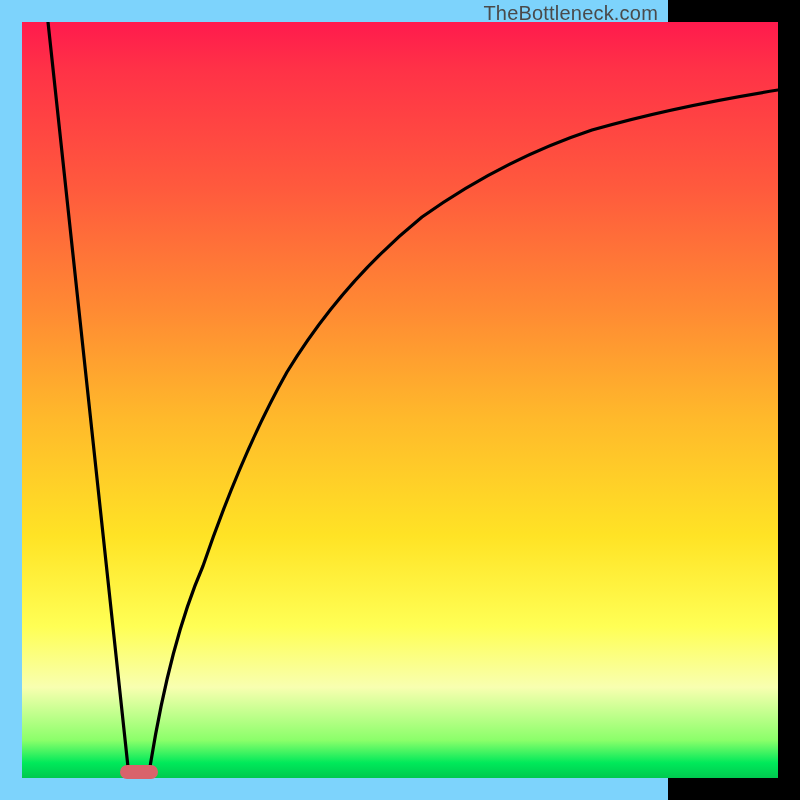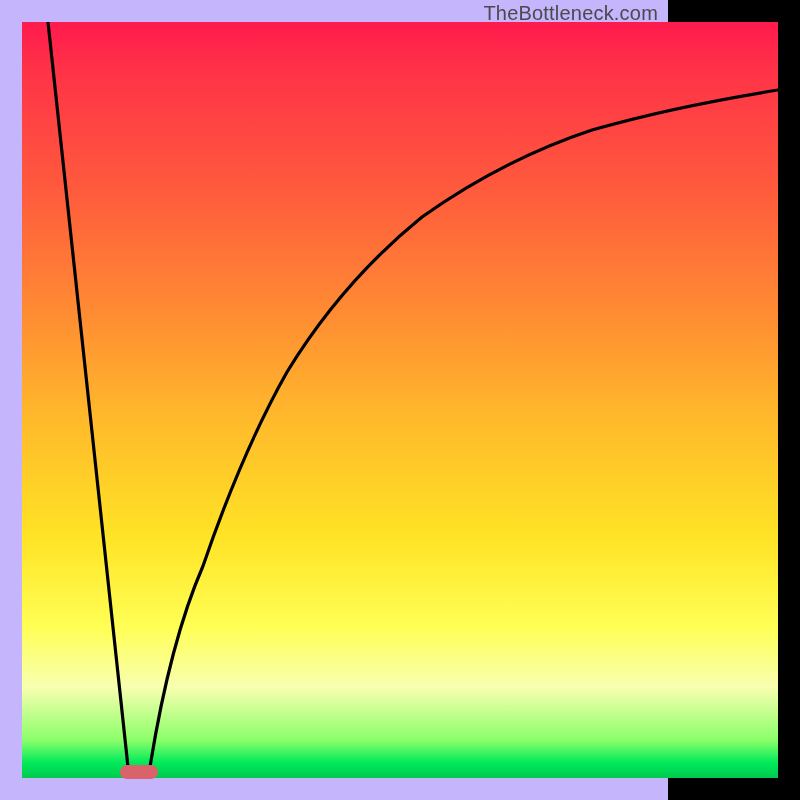--- a/index.html
+++ b/index.html
@@ -8,21 +8,21 @@
     width: 800px;
     height: 800px;
     overflow: hidden;
     background: #000;
     font-family: Arial, Helvetica, sans-serif;
   }
   .frame {
     position: relative;
     width: 668px;
     height: 800px;
-    background: #c4b5fd;
+    background: #7dd3fc;
   }
   .plot {
     position: absolute;
     left: 22px;
     top: 22px;
     width: 756px;
     height: 756px;
     
     background: linear-gradient(
       to bottom,

